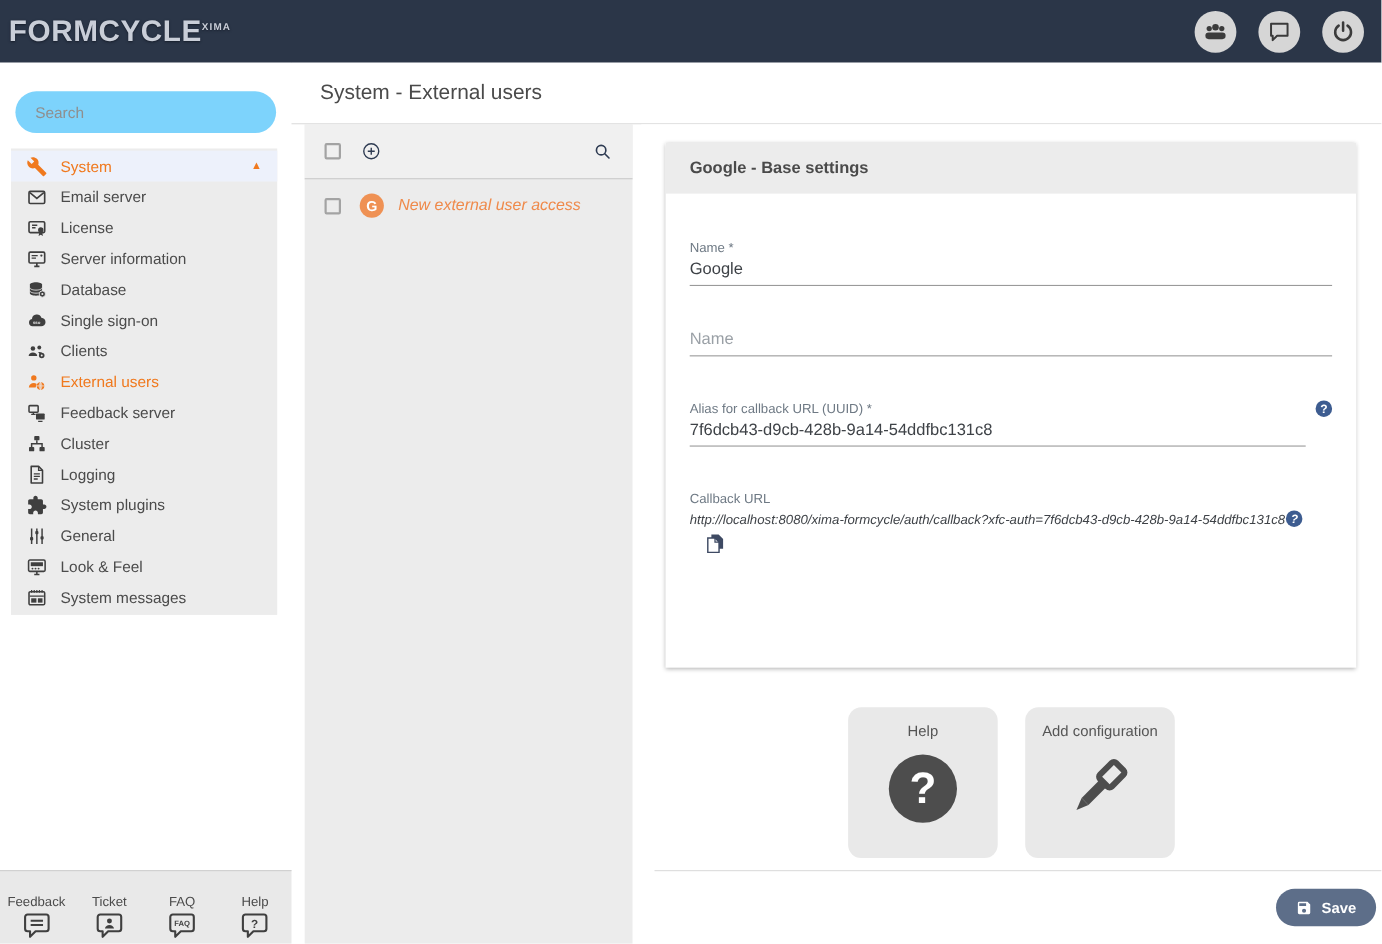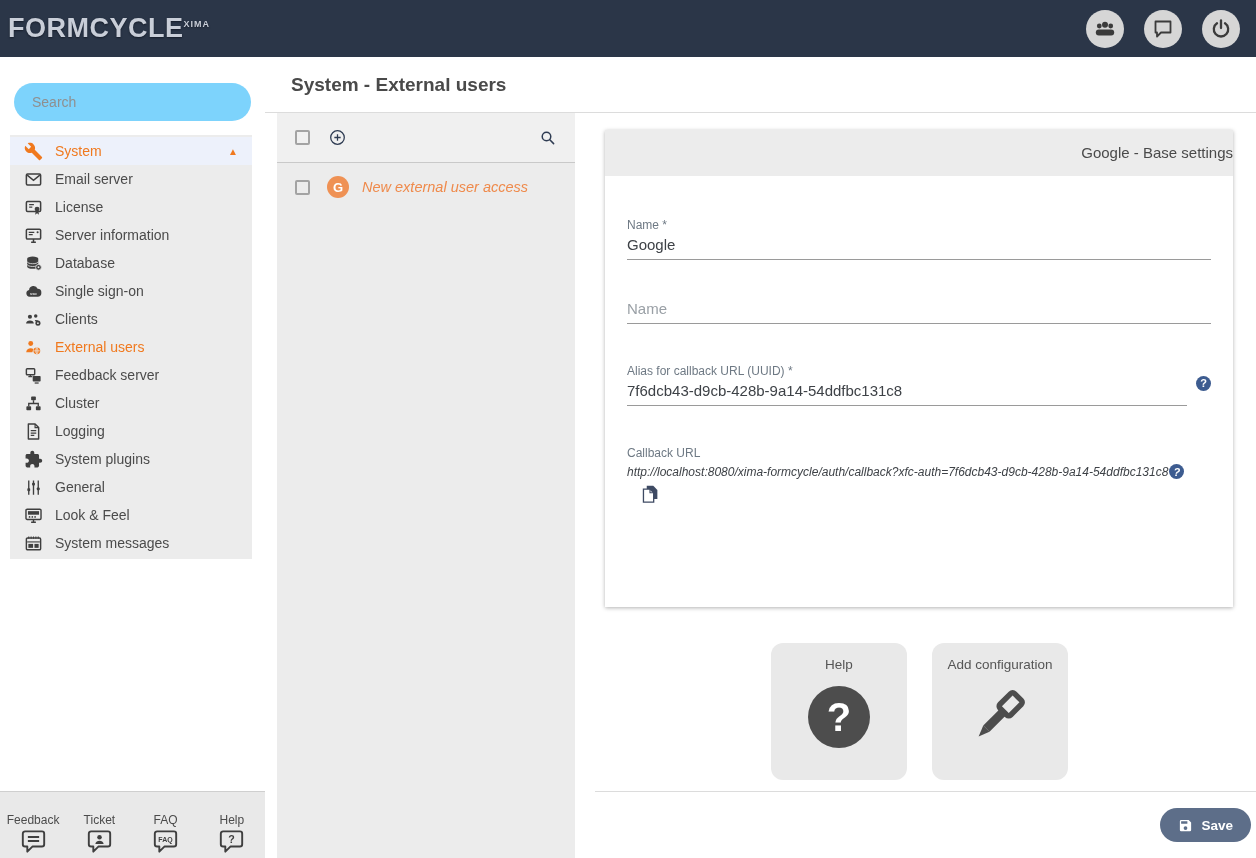--- a/index.html
+++ b/index.html
@@ -43,21 +43,21 @@
     position:absolute; bottom:0; left:0; width:265px; height:67px;
     background:#e9e9e9; border-top:1px solid #cfcfcf; display:flex;
   }
   .sf-item{ flex:1; display:flex; flex-direction:column; align-items:center;
     justify-content:center; gap:1px; font-size:12px; color:#4b4b4b; cursor:pointer; padding-top:3px;margin-top:14px; }
   
   .titlebar{
     position:absolute; top:57px; left:265px; right:0; height:56px; background:#fff;
     border-bottom:1px solid #dcdcdc; display:flex; align-items:center;
   }
-  .titlebar h1{ margin:0 0 0 26px; font-size:19px; color:#4a4a4a; font-weight:bold; }
+  .titlebar h1{ margin:0 0 0 26px; font-size:19px; color:#4a4a4a; font-weight:normal; }
   
   .list-panel{ position:absolute; top:113px; left:277px; width:298px; bottom:0; background:#ececec; }
   .list-toolbar{
     height:50px; display:flex; align-items:center; padding:0 18px;
     background:#f0f0f0; border-bottom:1px solid #c9c9c9;
   }
   .checkbox{ width:15px; height:15px; border:2px solid #a3a3a3; border-radius:2px;
     background:transparent; display:inline-block; cursor:pointer; flex:0 0 auto; }
   .icon-btn{ background:none; border:none; padding:0; cursor:pointer; display:flex; align-items:center; }
   .tb-add{ margin-left:18px; }
@@ -67,31 +67,31 @@
     width:22px; height:22px; border-radius:50%; background:#ef9154; color:#fff;
     font-weight:bold; font-size:13px; display:flex; align-items:center; justify-content:center;
     margin-left:17px; flex:0 0 auto;
   }
   .row-label{ margin-left:13px; color:#ef8a4b; font-style:italic; font-size:14.5px; }
   
   .content{ position:absolute; top:113px; left:583px; right:0; bottom:0; background:#fff; }
   .card{ margin:17px 23px 0 22px; height:477px; background:#fff;
     box-shadow:0 1px 4px rgba(0,0,0,.3); overflow:hidden; }
   .card-header{ height:46px; background:#ececec; line-height:46px; padding-left:22px;
-    font-weight:normal; font-size:15px; color:#4a4a4a;text-align:right; }
+    font-weight:bold; font-size:15px; color:#4a4a4a; }
   .card-body{ padding:42px 22px 0; }
   .field{ margin-bottom:40px; }
   .field label, .cb-label{ display:block; font-size:12px; color:#6e7984; margin-bottom:4px; }
   .m-input{
     display:block; width:100%; border:none; border-bottom:1px solid #9a9a9a;
     font-size:15px; color:#3e4247; padding:0 0 6px; background:transparent; outline:none;
     font-family:inherit; border-radius:0;
   }
   .m-input::placeholder{ color:#9aa0a6; }
-  .with-help{ display:flex; align-items:center; gap:9px; }
+  .with-help{ display:flex; align-items:flex-start; gap:9px; }
   .f-main{ flex:1; }
   .help-dot{
     width:15px; height:15px; border-radius:50%; background:#3d5c90; color:#fff;
     font-size:11px; font-weight:bold; display:inline-flex; align-items:center;
     justify-content:center; flex:0 0 auto; cursor:pointer; margin-bottom:4px;
   }
   .cb-url{ font-style:italic; font-size:12px; color:#3e4247; margin-top:4px;
     display:flex; align-items:center; white-space:nowrap; }
   .cb-url .help-dot{ margin-bottom:0; margin-left:1px; }
   .copy-btn{ background:none; border:none; padding:0; margin:5px 0 0 14px; cursor:pointer; display:block; }

